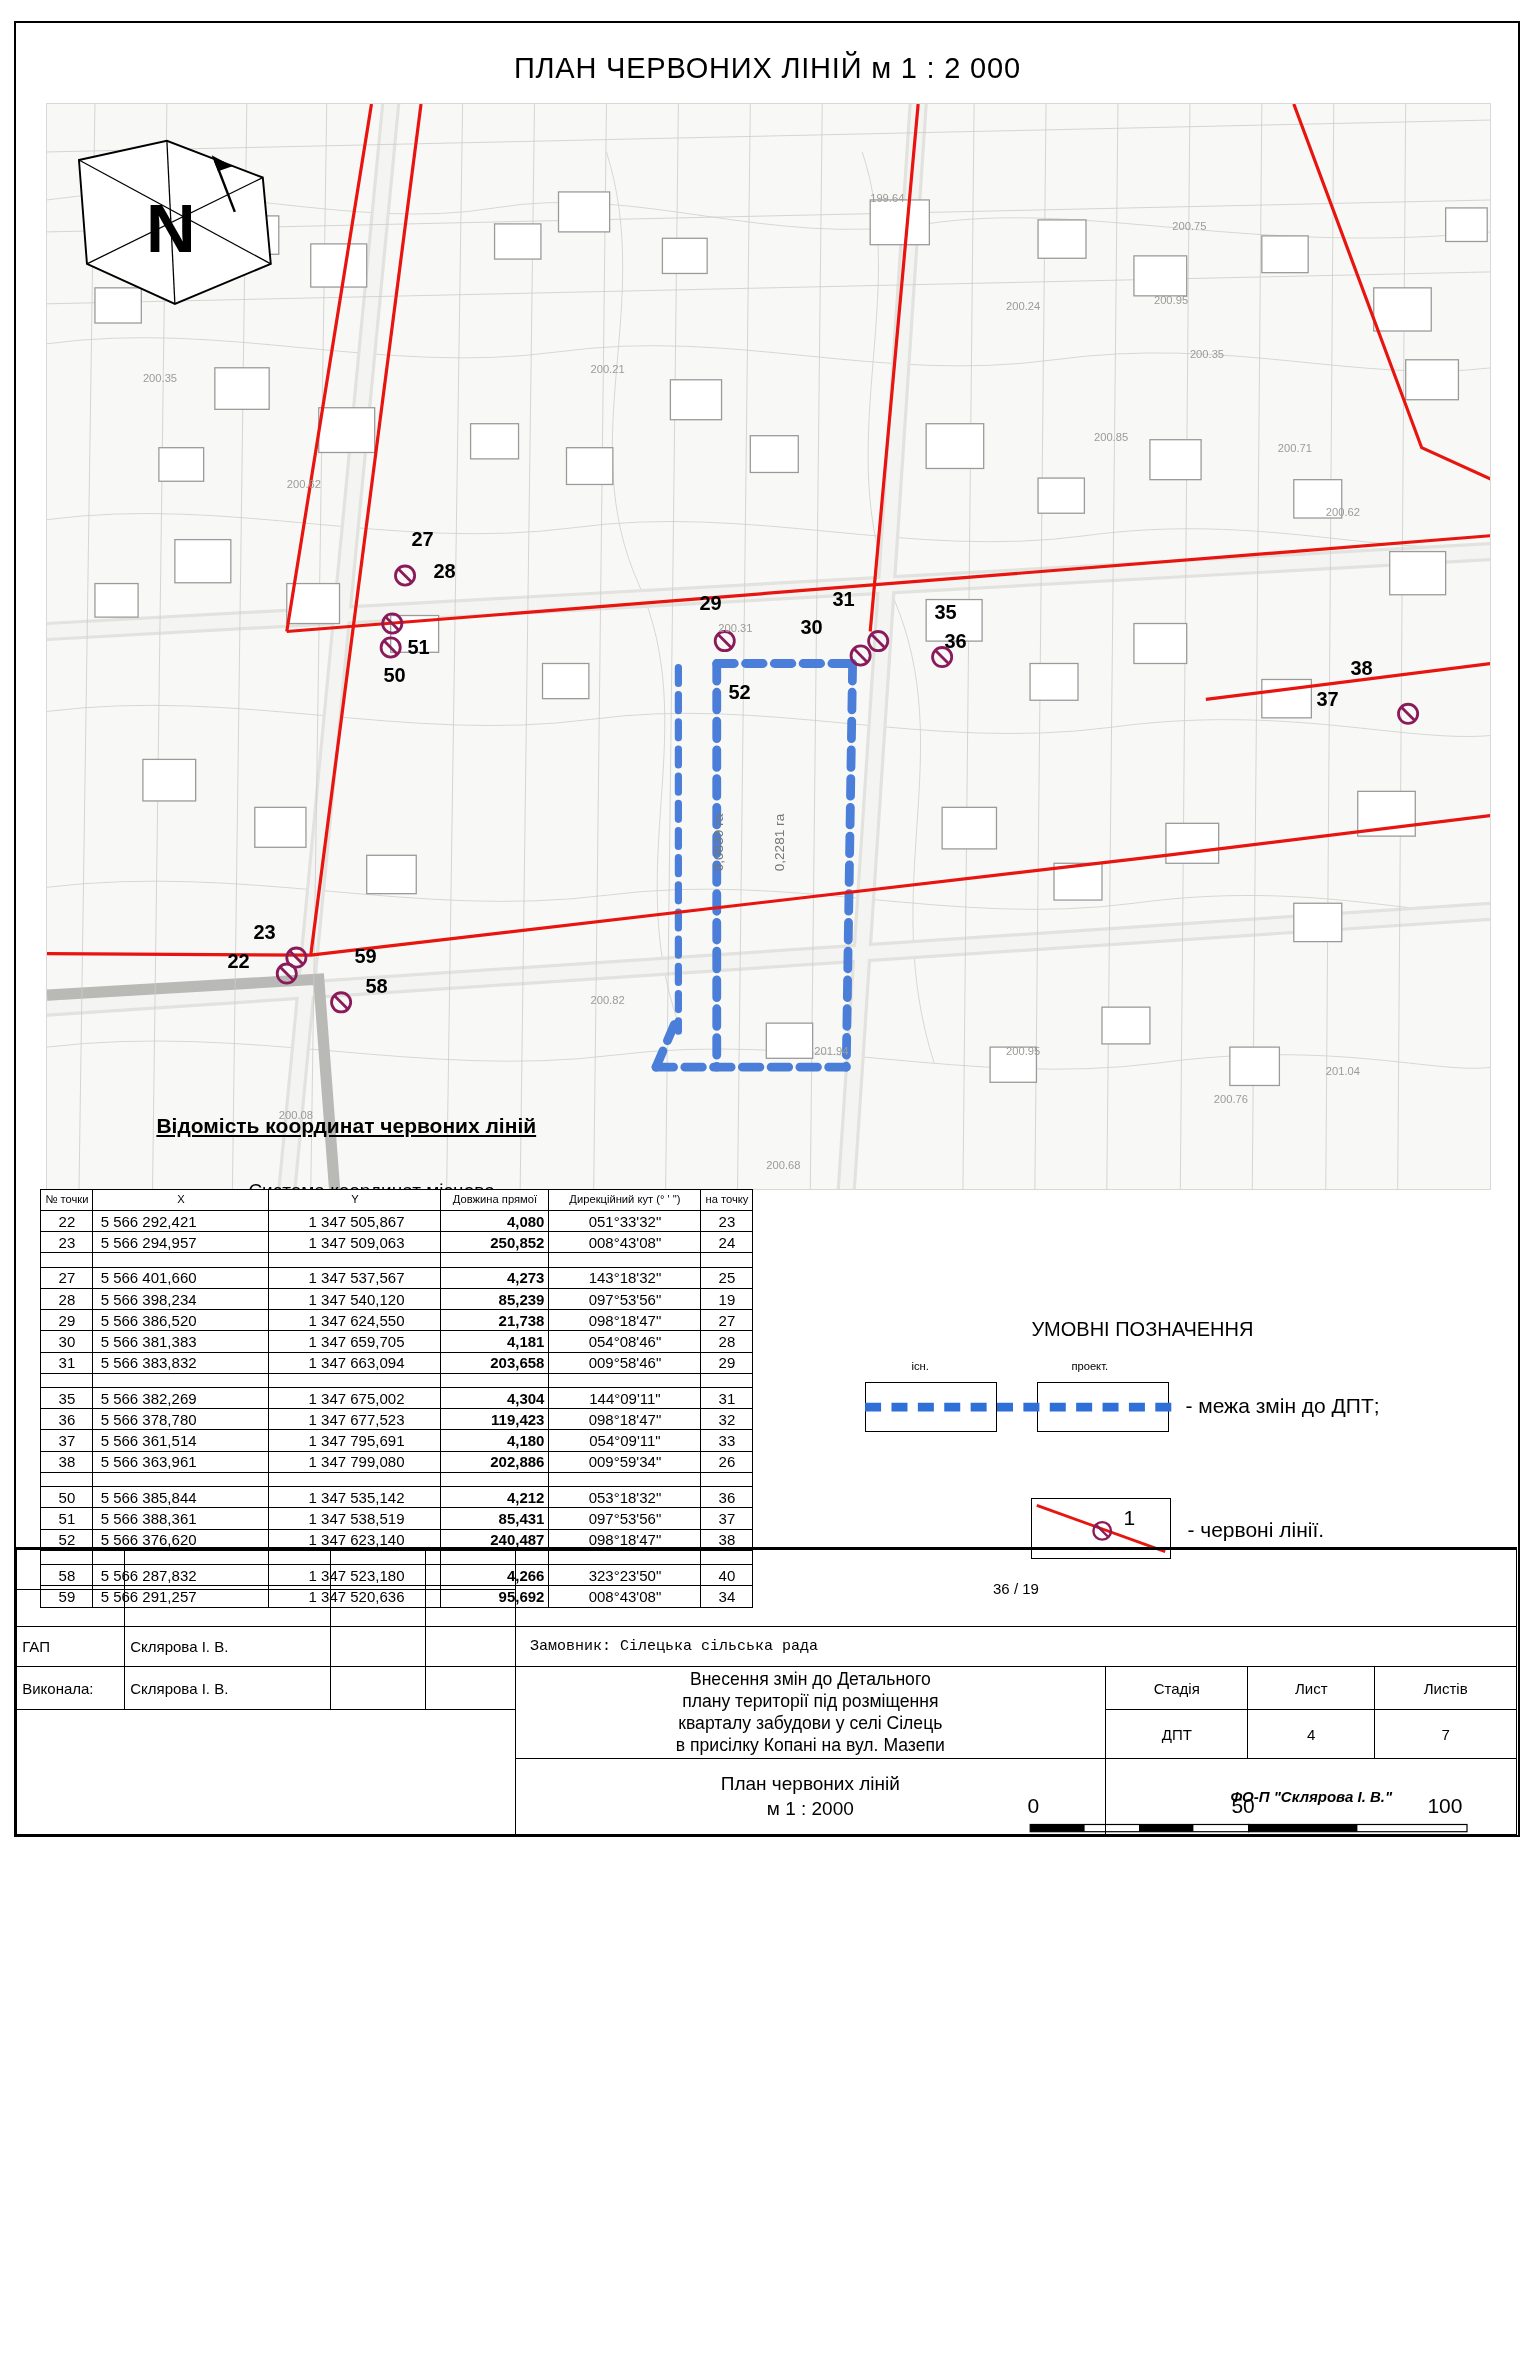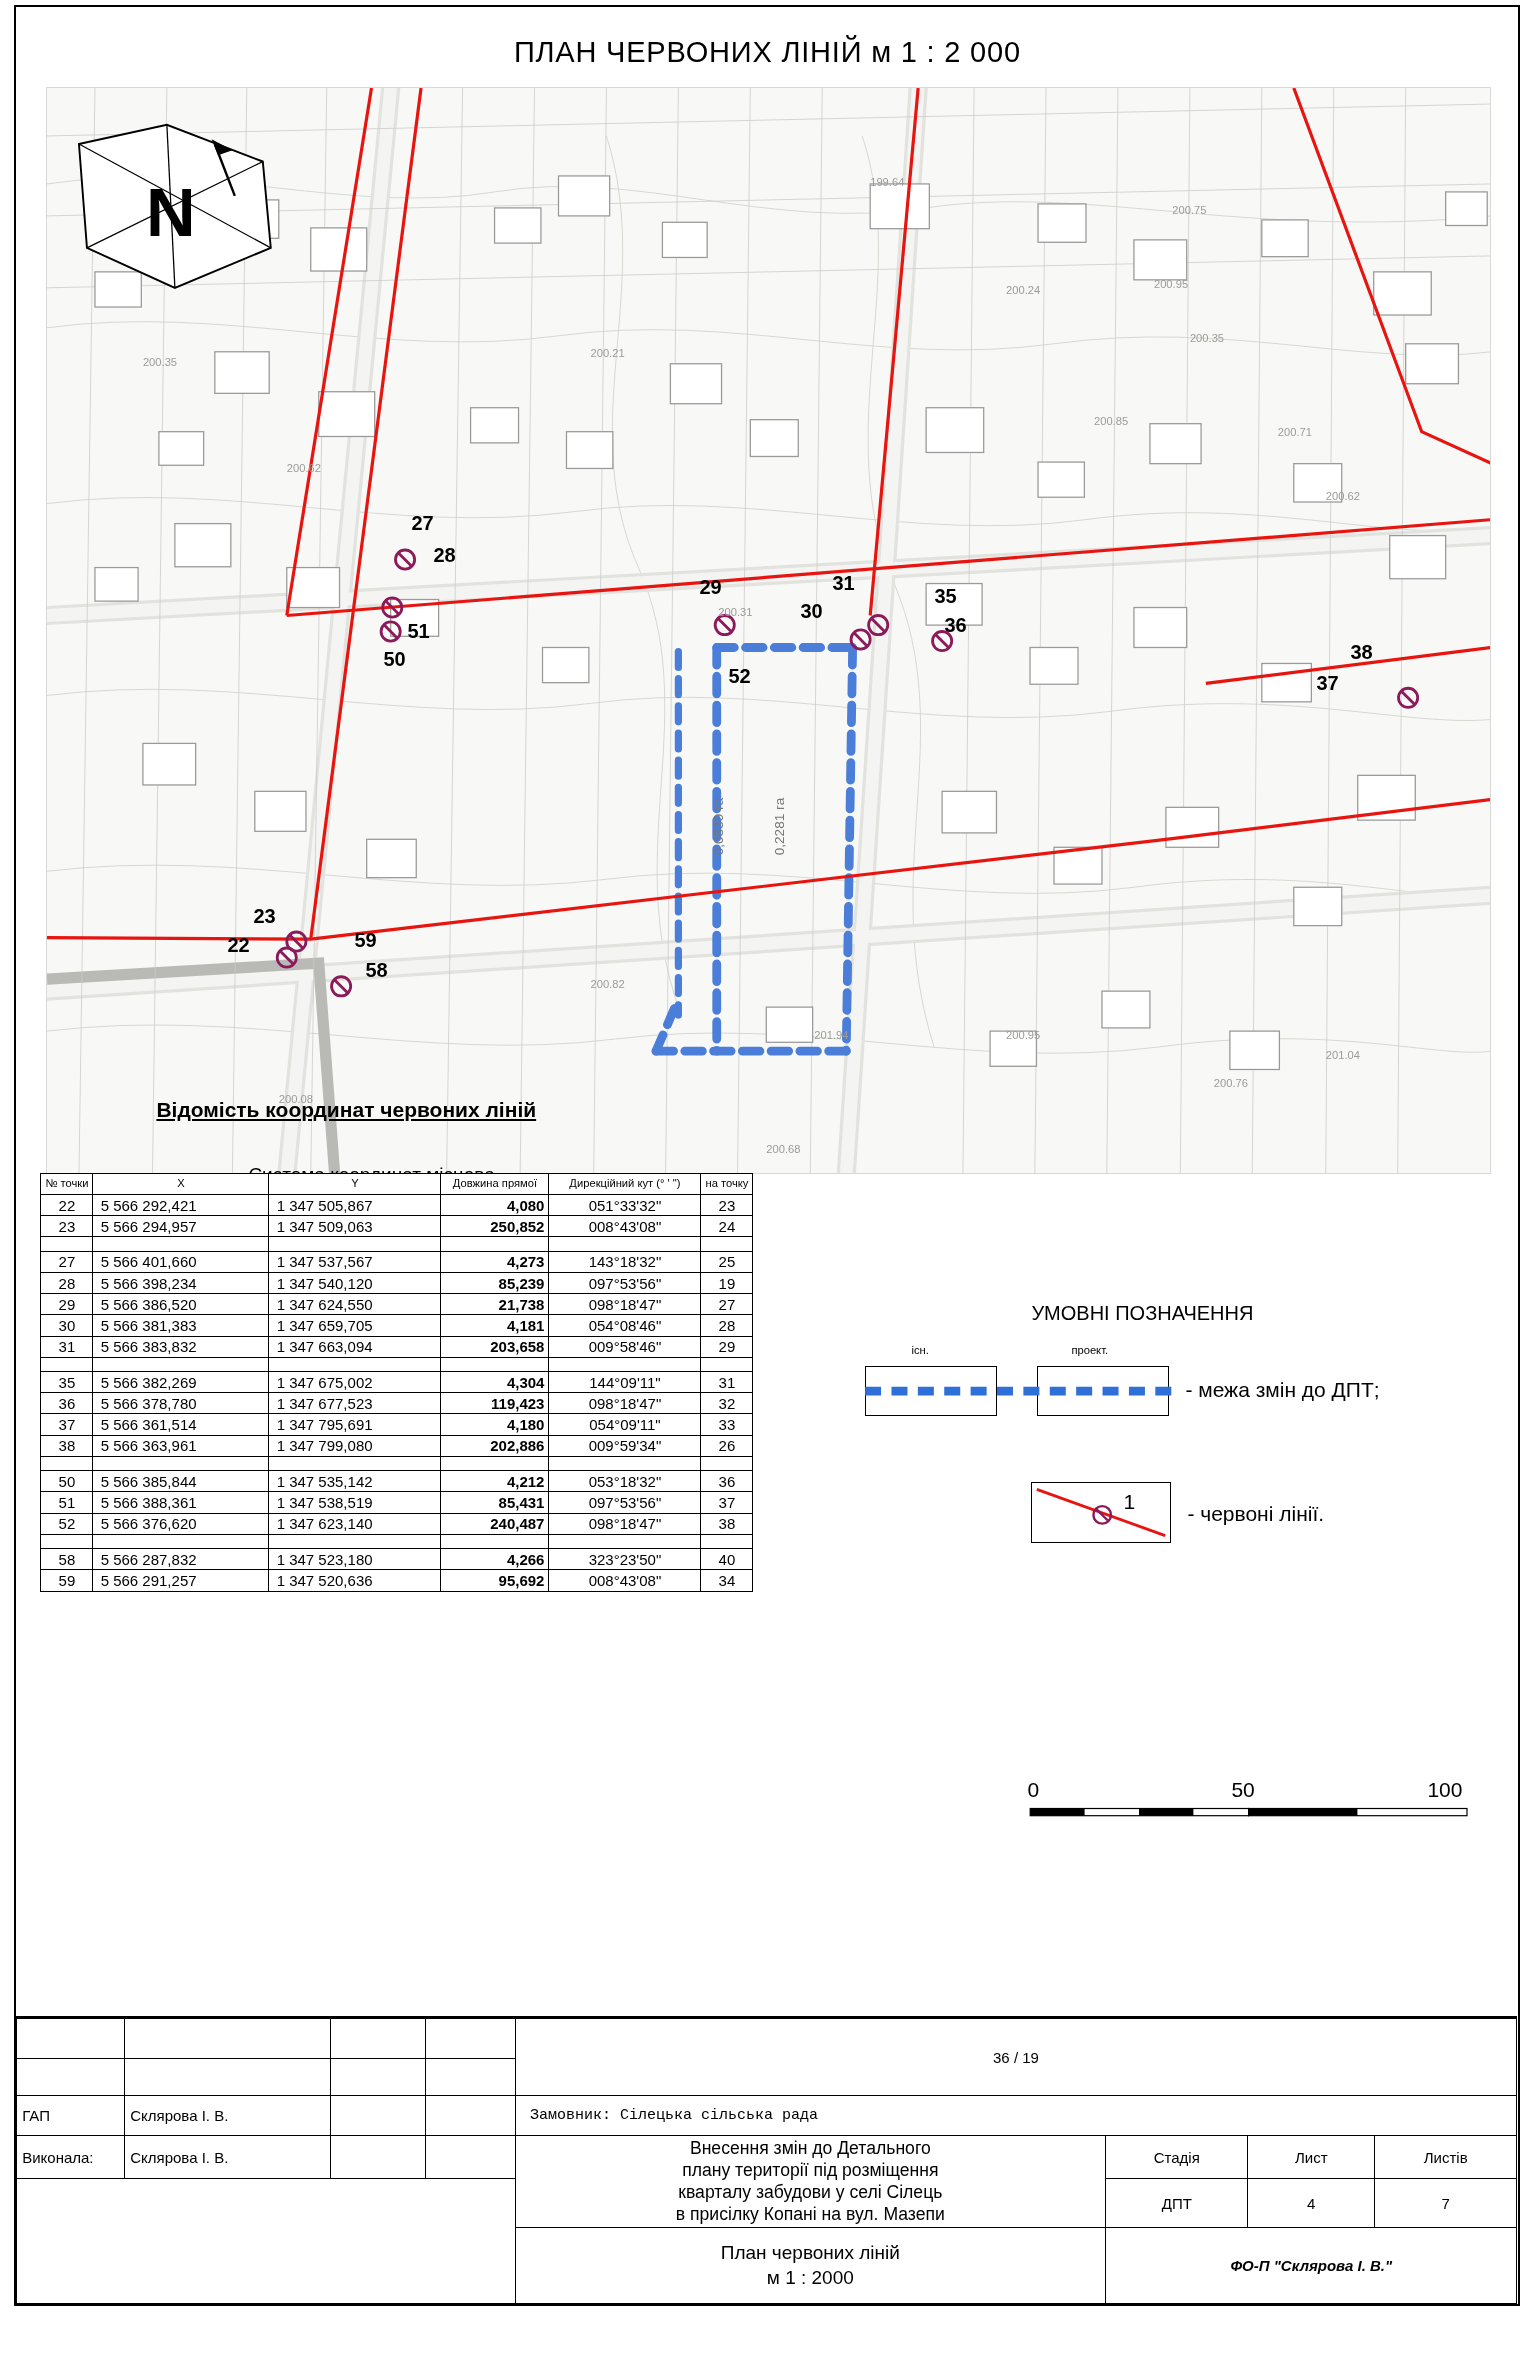--- a/index.html
+++ b/index.html
@@ -4,22 +4,22 @@
 <style>
   * { box-sizing: border-box; }
   html, body { margin:0; padding:0; background:#ffffff; }
   body {
     width:1535px; height:2377px;
     font-family:"Liberation Sans", sans-serif;
     color:#000;
     position:relative;
   }
   .sheet {
-    position:absolute; left:14.4px; top:5px;
-    width:1506px; height:2301px;
+    position:absolute; left:14.4px; top:21px;
+    width:1506px; height:1816px;
     border:2.4px solid #000;
     background:#fff;
   }
   
   .main-title {
     position:absolute; top:29px; left:0; width:100%;
     text-align:center; font-size:29px; letter-spacing:0.8px;
   }
   
   .map {
@@ -50,21 +50,21 @@
     border:0.8px solid #000;
     padding:1.6px 4px;
     height:21px;
     text-align:center;
     font-weight:normal;
     white-space:nowrap;
   }
   table.coords th { font-size:11.2px; line-height:1.05; }
   table.coords td.c0 { width:44px; }
   table.coords td.c1 { width:176px; text-align:left; padding-left:7.2px;}
-  table.coords td.c2 { width:172px; text-align:left; padding-left:7.2px;}
+  table.coords td.c2 { width:172px; text-align:center; padding-left:7.2px;}
   table.coords td.c3 { width:108px; text-align:right; padding-left:7.2px;font-weight:bold;}
   table.coords td.c4 { width:152px; }
   table.coords td.c5 { width:52px; }
   tr.gap td { height:14.4px; border-left:0.8px solid #000; border-right:0.8px solid #000; border-top:0.8px solid #000; border-bottom:0.8px solid #000; }
   
   .legend-title {
     position:absolute; left:1015px; top:1295px;
     font-size:20px;
   }
   .legend-box1 {

